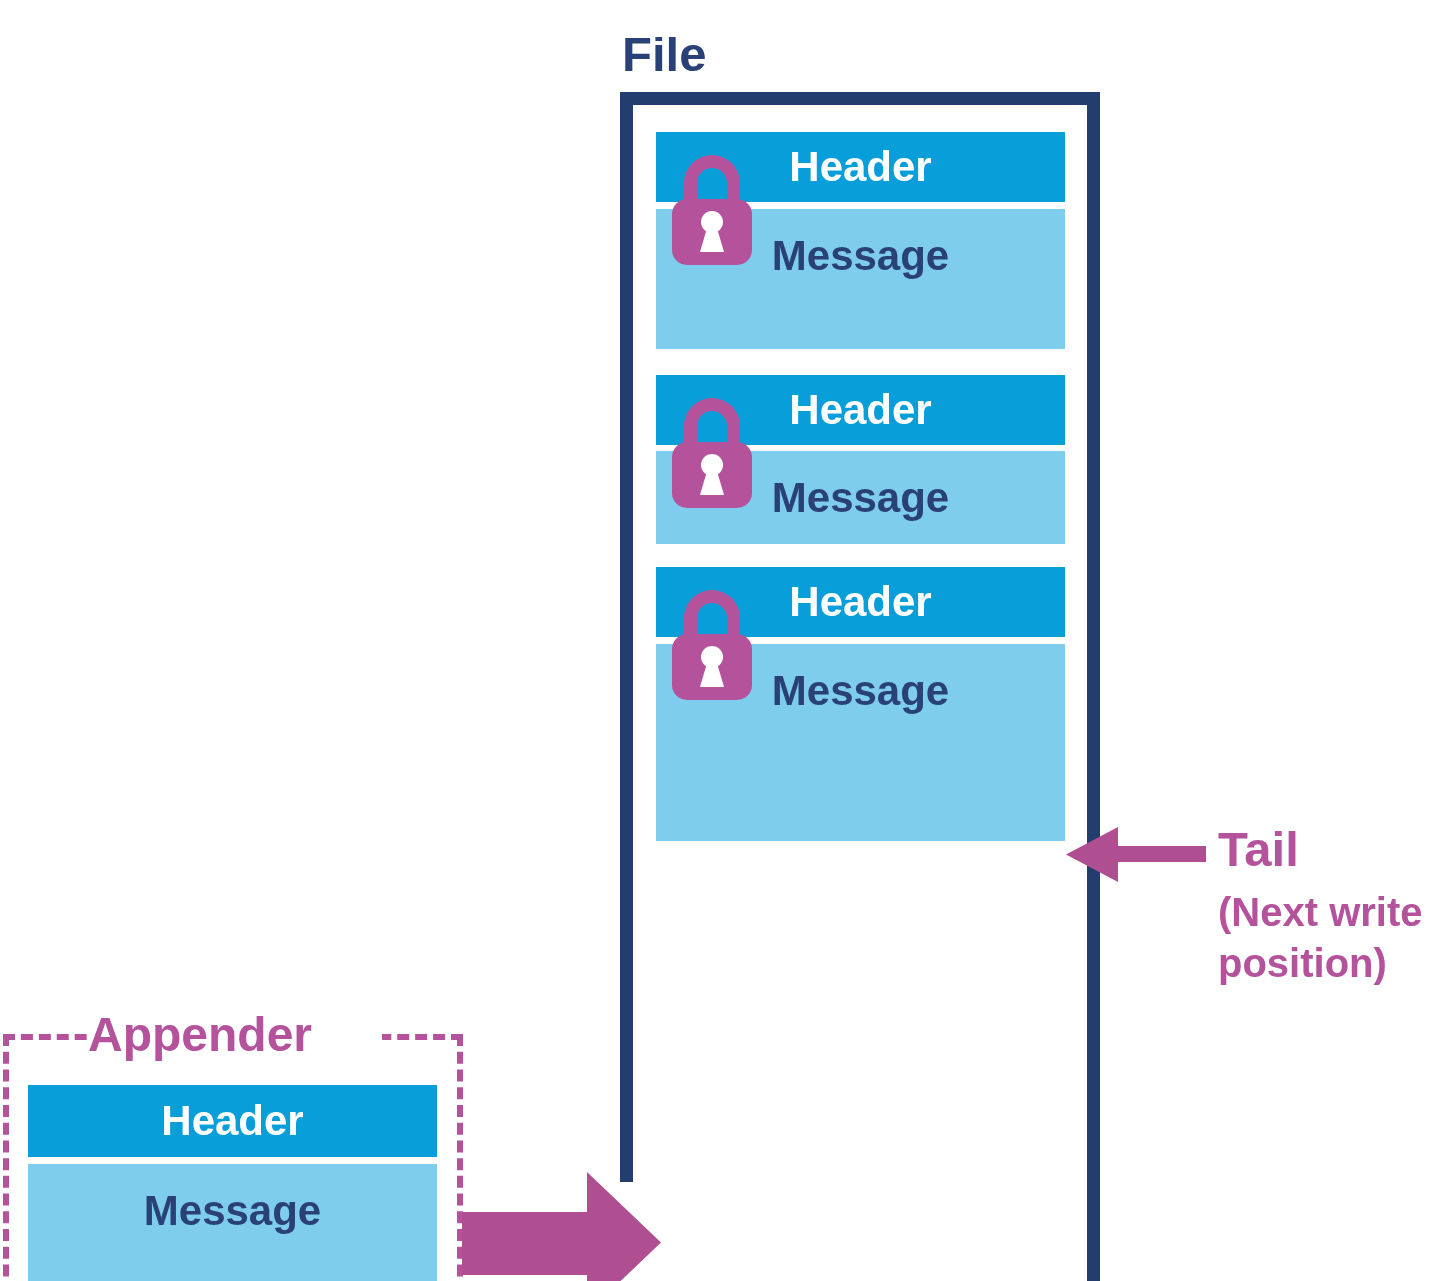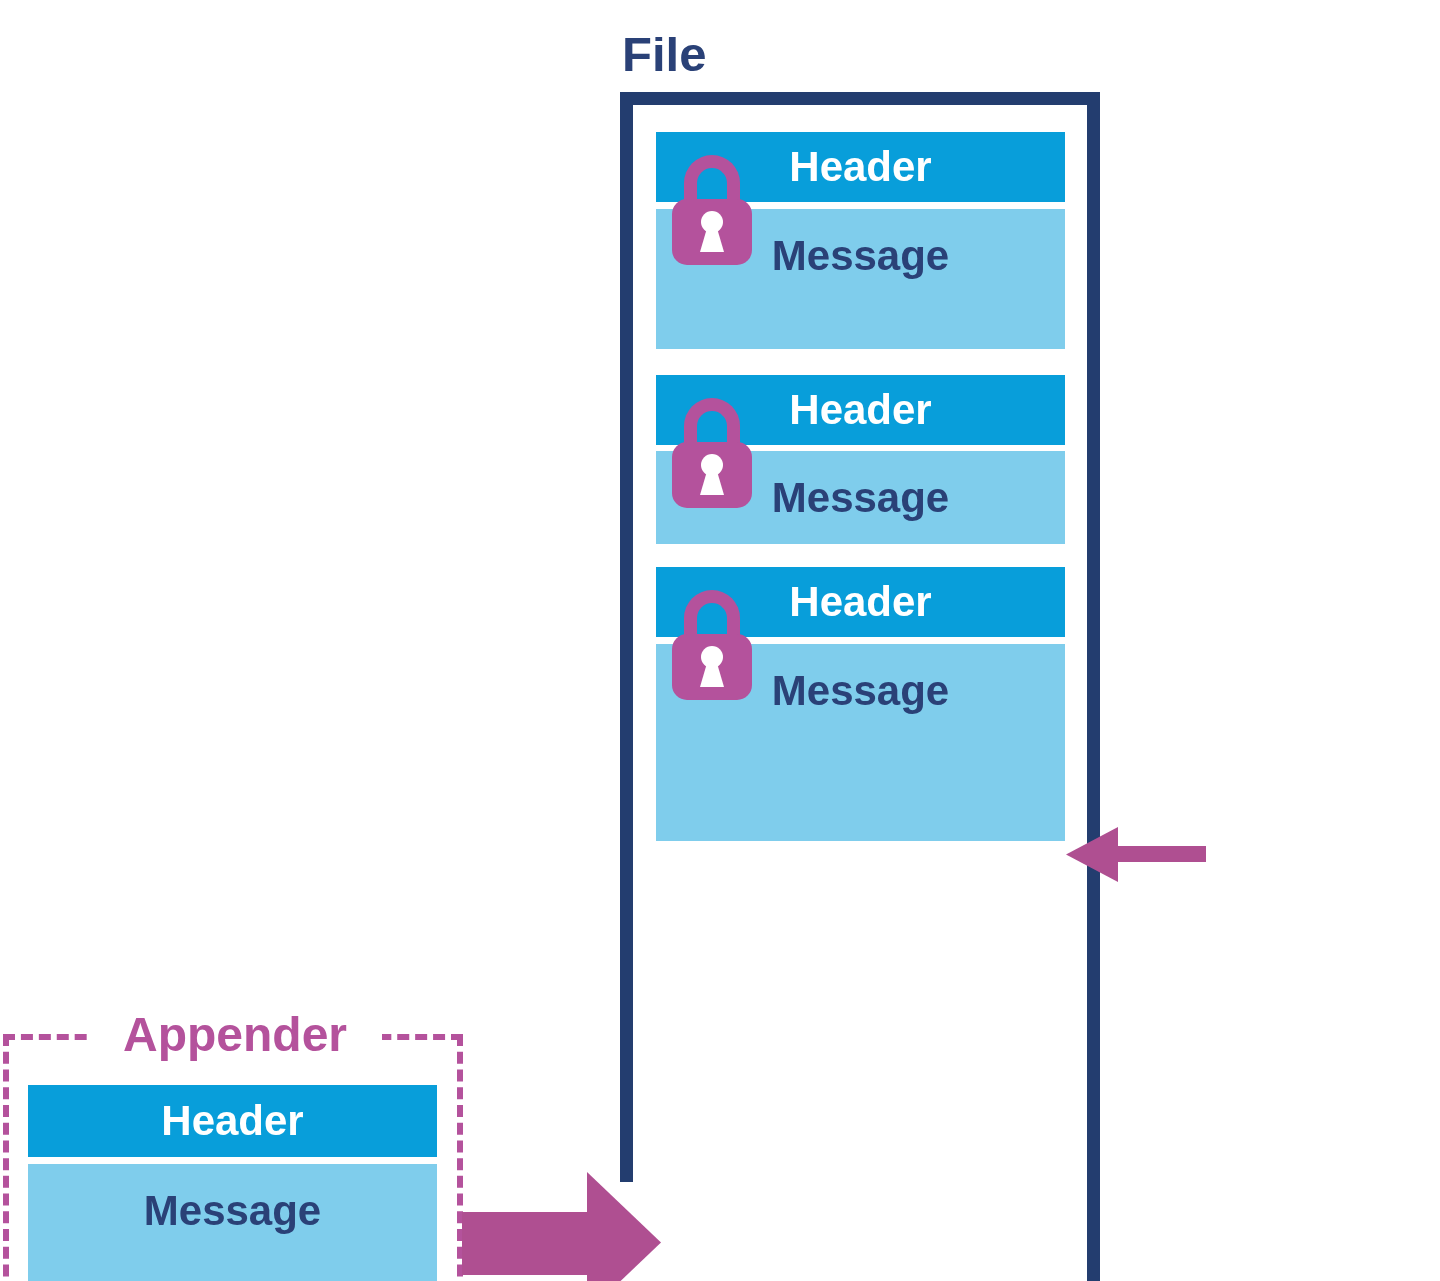--- a/index.html
+++ b/index.html
@@ -59,21 +59,21 @@
   .tail-title{font-size:49px;line-height:49px;}
   .tail-note{font-size:40px;line-height:51px;margin-top:13px;}
 
   
   .appender-box{
     position:absolute;left:3px;top:997px;width:460px;height:278px;box-sizing:border-box;
     border:6px dashed #B4529C;
   }
   .appender-title{
     position:absolute;left:88px;top:974px;width:294px;z-index:2;
-    background:#ffffff;color:#B4529C;font-size:48px;line-height:48px;text-align:center;
+    background:#ffffff;color:#B4529C;font-size:48px;line-height:48px;
   }
   .app-h{
     position:absolute;left:28px;top:1048px;width:409px;height:72px;
     background:#089EDA;color:#ffffff;font-size:42px;line-height:72px;text-align:center;
   }
   .app-m{
     position:absolute;left:28px;top:1127px;width:409px;height:118px;box-sizing:border-box;
     background:#7FCDEC;color:#2A4177;font-size:42px;line-height:42px;padding-top:26px;text-align:center;
   }
 
@@ -124,20 +124,27 @@
     <div class="lock">
       <div class="shackle"></div>
       <div class="body"></div>
       <div class="kcircle"></div>
       <div class="kstem"></div>
     </div>
   </div>
 
   <div class="tail-head"></div>
   <div class="tail-shaft"></div>
+  <div class="tail-labels">
+    <div class="tail-title">Tail</div>
+    <div class="tail-note">
+      <div>(Next write</div>
+      <div>position)</div>
+    </div>
+  </div>
 
   <div class="appender-box"></div>
   <div class="appender-title">Appender</div>
   <div class="app-h">Header</div>
   <div class="app-m">Message</div>
 
   <div class="append-shaft"></div>
   <div class="append-head"></div>
 
 </div>

